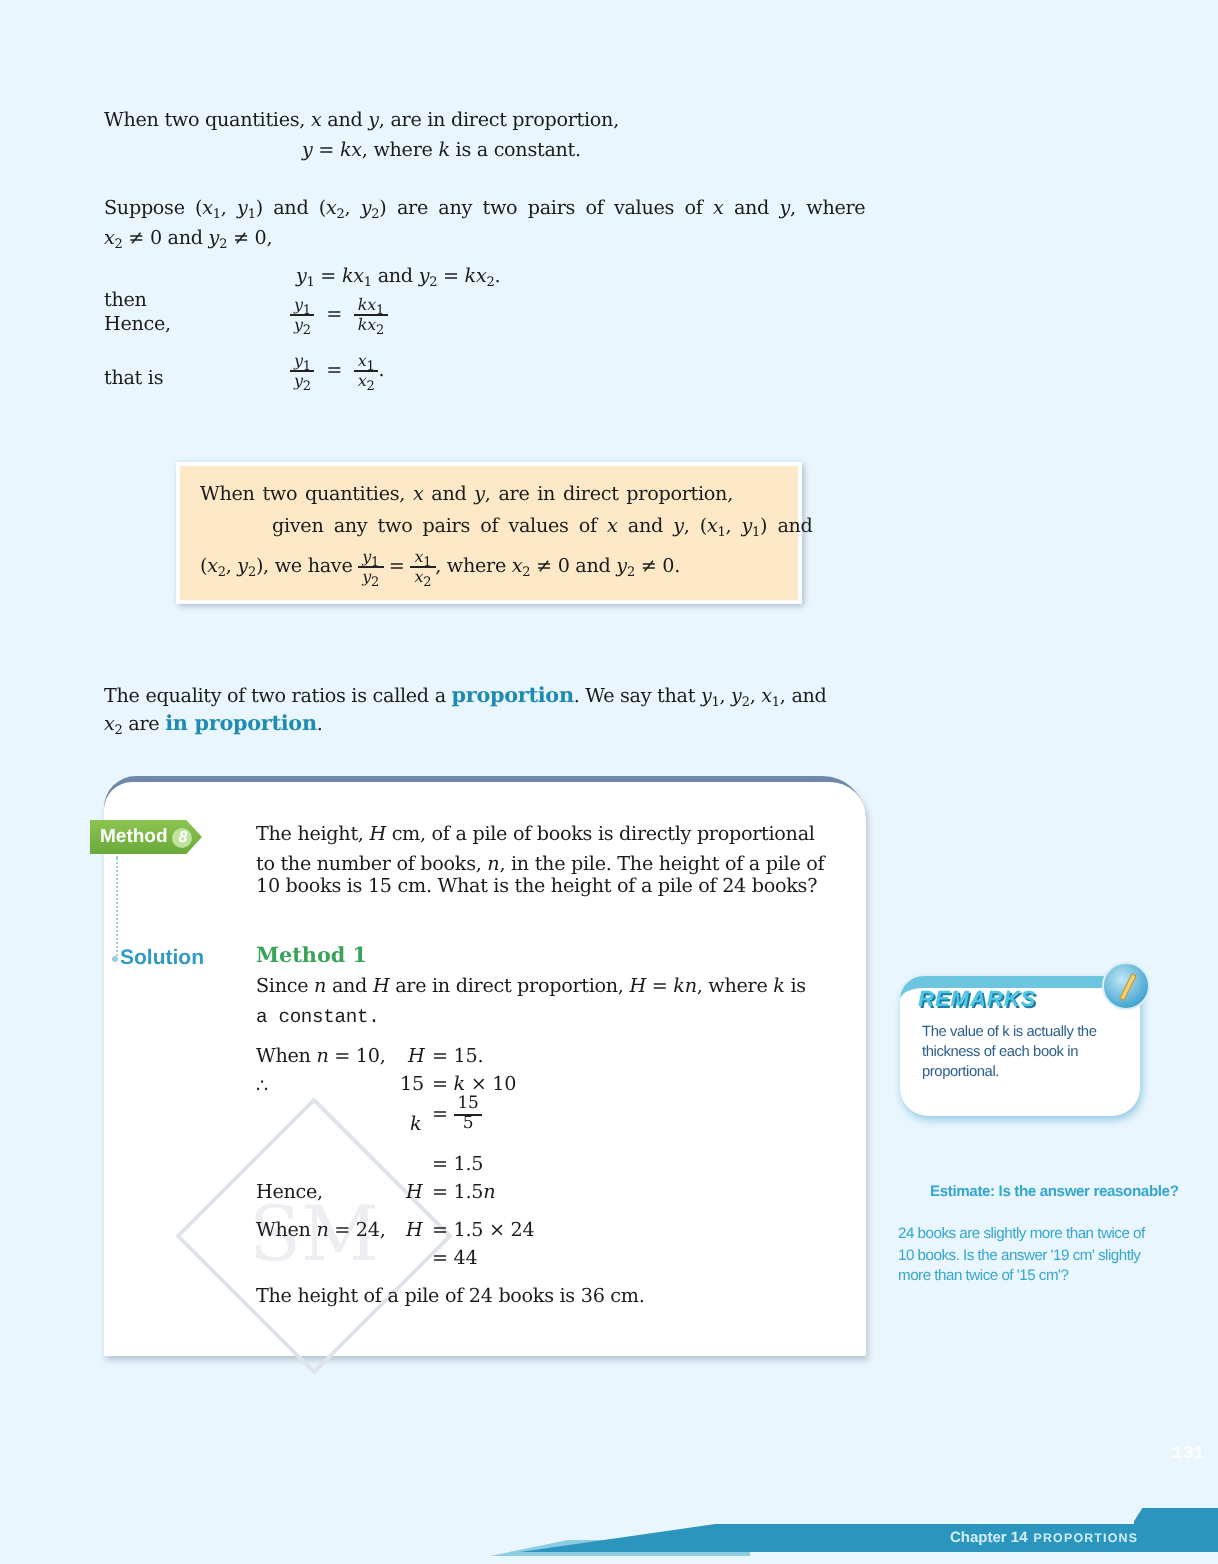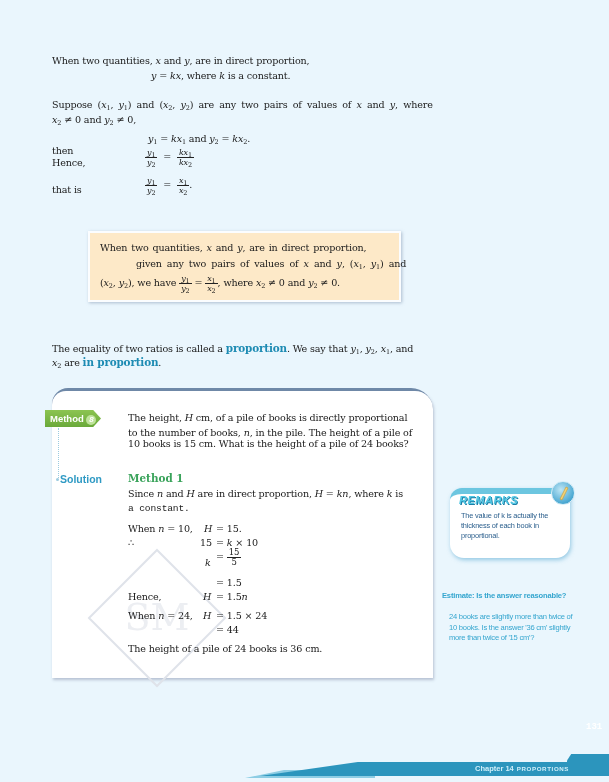--- a/index.html
+++ b/index.html
@@ -68,21 +68,21 @@
   .remarks-text {
     position:absolute; left:461px; top:511px; width:110px; font-family:"Liberation Sans", sans-serif;
     font-size:7.4px; line-height:10px; color:#2a5e8c; letter-spacing:-0.2px;
   }
   .remarks-icon {
     position:absolute; left:551px; top:481px; width:22px; height:22px; border-radius:50%;
     background:radial-gradient(circle at 40% 35%, #bfe6f5, #4aa8d2 70%, #2b7fb0);
     border:1.5px solid #d7eef8;
   }
   .estimate-title {
-    position:absolute; left:426px; top:591px; width:130px; font-family:"Liberation Sans", sans-serif;
+    position:absolute; left:449px; top:591px; width:130px; font-family:"Liberation Sans", sans-serif;
     font-size:7.6px; line-height:10px; color:#35a6cf; font-weight:bold; letter-spacing:-0.2px;padding-left:16px;
   }
   .estimate-text {
     position:absolute; left:449px; top:612px; width:130px; font-family:"Liberation Sans", sans-serif;
     font-size:7.6px; line-height:10.5px; color:#35a6cf; letter-spacing:-0.25px;
   }
 
   
   .footer-band {
     position:absolute; left:260px; top:762px; width:349px; height:14px;
@@ -202,21 +202,21 @@
 <div class="remarks"></div>
 <div class="remarks-icon">
   <svg width="22" height="22" viewBox="0 0 22 22">
       <path d="M8 17 L14 5 L16 6 L10 18 Z" fill="#f2d27a" stroke="#c99a2e" stroke-width="0.6"></path>
     </svg>
 </div>
 <div class="remarks-title">REMARKS</div>
 <div class="remarks-text">The value of k is actually the thickness of each book in proportional.</div>
 
 <div class="estimate-title">Estimate: Is the answer reasonable?</div>
-<div class="estimate-text">24 books are slightly more than twice of 10 books. Is the answer '36 cm' slightly more than twice of '15 cm'?</div>
+<div class="estimate-text">24 books are slightly more than twice of 10 books. Is the answer '19 cm' slightly more than twice of '15 cm'?</div>
 
 <div class="footer-band2"></div>
 <div class="footer-band"></div>
 <div class="footer-tab"></div>
 <div class="footer-chapter">
   <span>Chapter 14</span><span class="topic">PROPORTIONS</span>
 </div>
 <div class="footer-page">131</div>
 
 </body></html>

